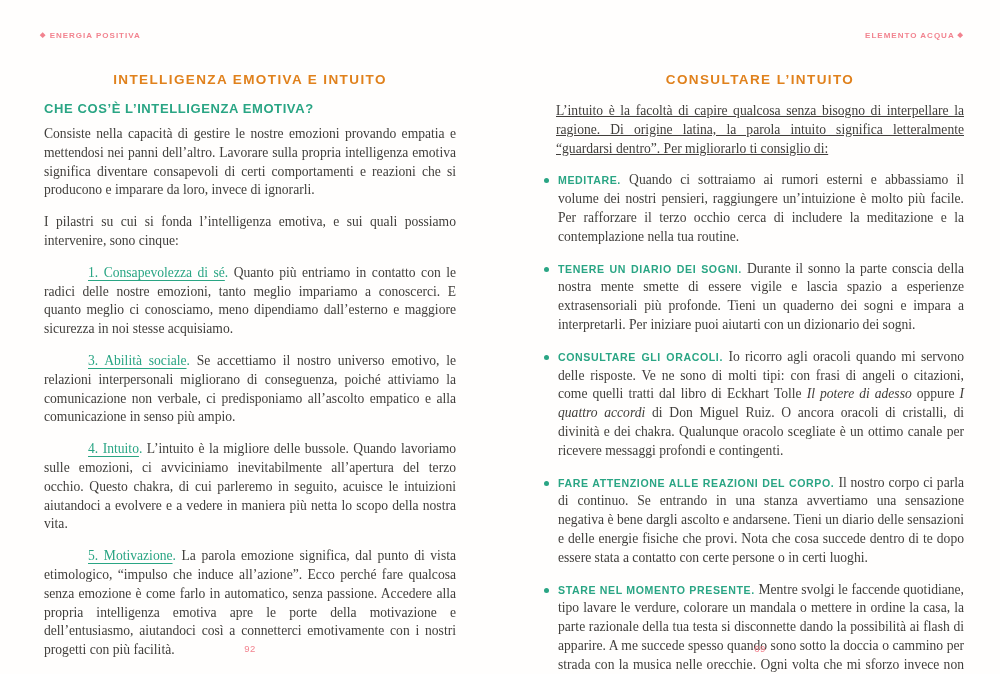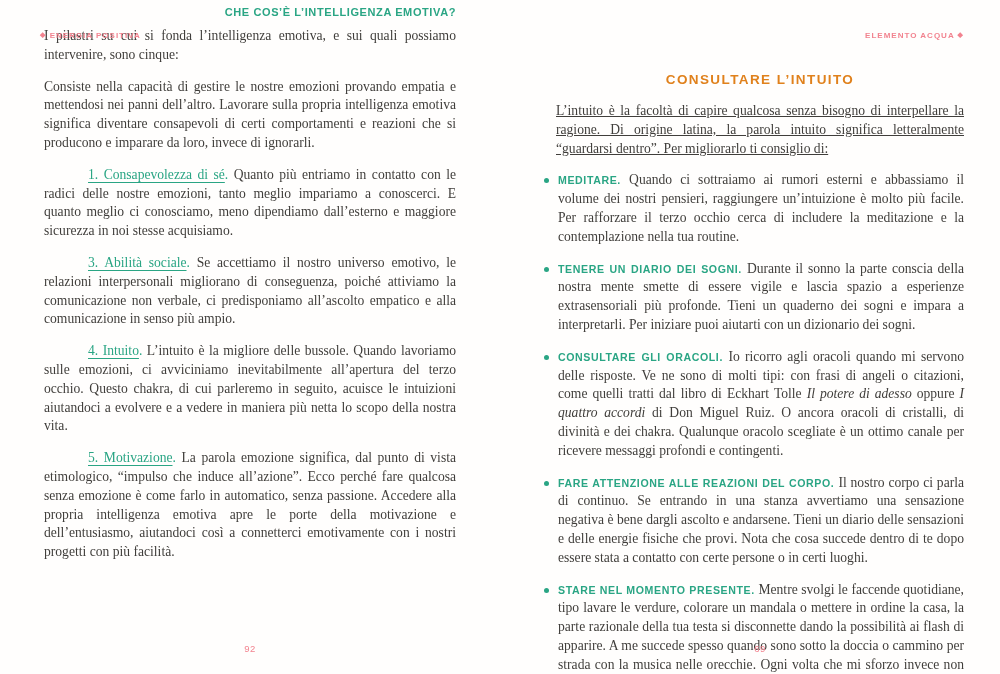--- a/index.html
+++ b/index.html
@@ -34,24 +34,24 @@
   .diamond{font-size:7px;position:relative;top:-1px;}
 
   .chapter-title{
     margin:72px 0 0 0;
     text-align:center;
     font-family:"Liberation Sans",sans-serif;
     font-weight:bold;font-size:13.5px;letter-spacing:1.4px;
     color:var(--orange);
   }
   .section-subtitle{
-    margin:6px 0 0 0;
-    text-align:right;
+    margin:14px 0 0 0;
+    text-align:left;
     font-family:"Liberation Sans",sans-serif;
-    font-weight:bold;font-size:11px;letter-spacing:0.6px;
+    font-weight:bold;font-size:13px;letter-spacing:0.6px;
     color:var(--green);
   }
 
   .body-text{font-size:13.6px;line-height:18.8px;}
   .body-text p{margin:0 0 13px 0;text-align:justify;}
   .intro-block{margin-top:9px;}
   .intro-block-right{margin-top:15px;text-decoration:underline;}
 
   .pillar-lead{
     color:var(--green);
@@ -87,24 +87,25 @@
 </head>
 <body>
 
 <div class="spread">
 
   <section class="page page-left">
     <div class="running-head rh-left">
       <span class="diamond">◆</span>
       <span>ENERGIA POSITIVA</span>
     </div>
+    <h1 class="chapter-title">INTELLIGENZA EMOTIVA E INTUITO</h1>
     <h2 class="section-subtitle">CHE COS’È L’INTELLIGENZA EMOTIVA?</h2>
     <div class="body-text intro-block">
+        <p>Consiste nella capacità di gestire le nostre emozioni provando empatia e mettendosi nei panni dell’altro. Lavorare sulla propria intelligenza emotiva significa diventare consapevoli di certi comportamenti e reazioni che si producono e imparare da loro, invece di ignorarli.</p>
         <p>I pilastri su cui si fonda l’intelligenza emotiva, e sui quali possiamo intervenire, sono cinque:</p>
-        <p>Consiste nella capacità di gestire le nostre emozioni provando empatia e mettendosi nei panni dell’altro. Lavorare sulla propria intelligenza emotiva significa diventare consapevoli di certi comportamenti e reazioni che si producono e imparare da loro, invece di ignorarli.</p>
       </div>
     <div class="body-text">
         <p class="pillar"><span class="pillar-lead">1. Consapevolezza di sé</span><span class="pillar-dot">.</span><span> Quanto più entriamo in contatto con le radici delle nostre emozioni, tanto meglio impariamo a conoscerci. E quanto meglio ci conosciamo, meno dipendiamo dall’esterno e maggiore sicurezza in noi stesse acquisiamo.</span></p>
         <p class="pillar"><span class="pillar-lead">3. Abilità sociale</span><span class="pillar-dot">.</span><span> Se accettiamo il nostro universo emotivo, le relazioni interpersonali migliorano di conseguenza, poiché attiviamo la comunicazione non verbale, ci predisponiamo all’ascolto empatico e alla comunicazione in senso più ampio.</span></p>
         <p class="pillar"><span class="pillar-lead">4. Intuito</span><span class="pillar-dot">.</span><span> L’intuito è la migliore delle bussole. Quando lavoriamo sulle emozioni, ci avviciniamo inevitabilmente all’apertura del terzo occhio. Questo chakra, di cui parleremo in seguito, acuisce le intuizioni aiutandoci a evolvere e a vedere in maniera più netta lo scopo della nostra vita.</span></p>
         <p class="pillar"><span class="pillar-lead">5. Motivazione</span><span class="pillar-dot">.</span><span> La parola emozione significa, dal punto di vista etimologico, “impulso che induce all’azione”. Ecco perché fare qualcosa senza emozione è come farlo in automatico, senza passione. Accedere alla propria intelligenza emotiva apre le porte della motivazione e dell’entusiasmo, aiutandoci così a connetterci emotivamente con i nostri progetti con più facilità.</span></p>
       </div>
     <div class="page-number">92</div>
   </section>
 

